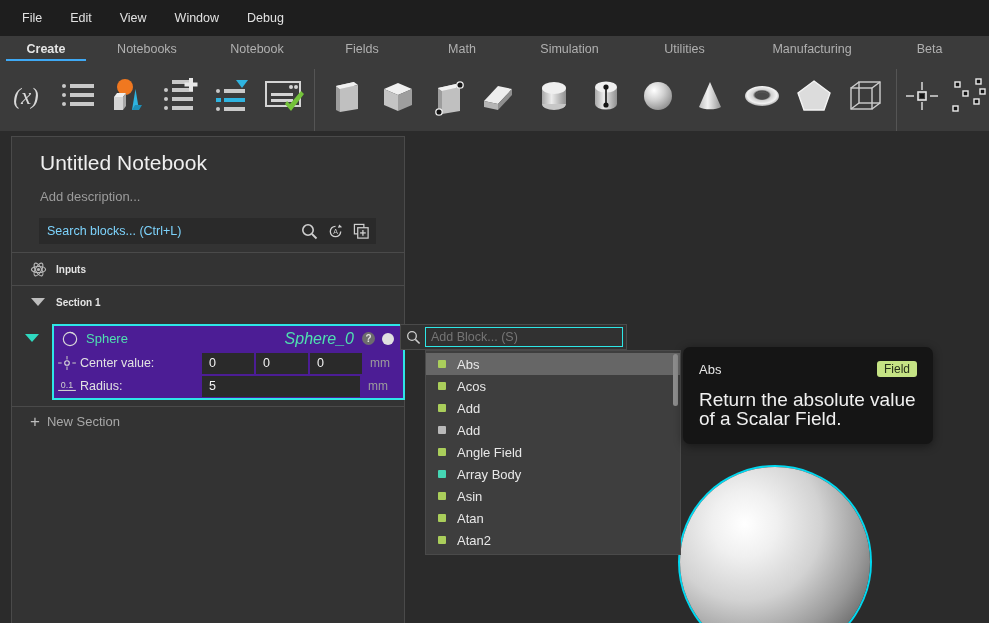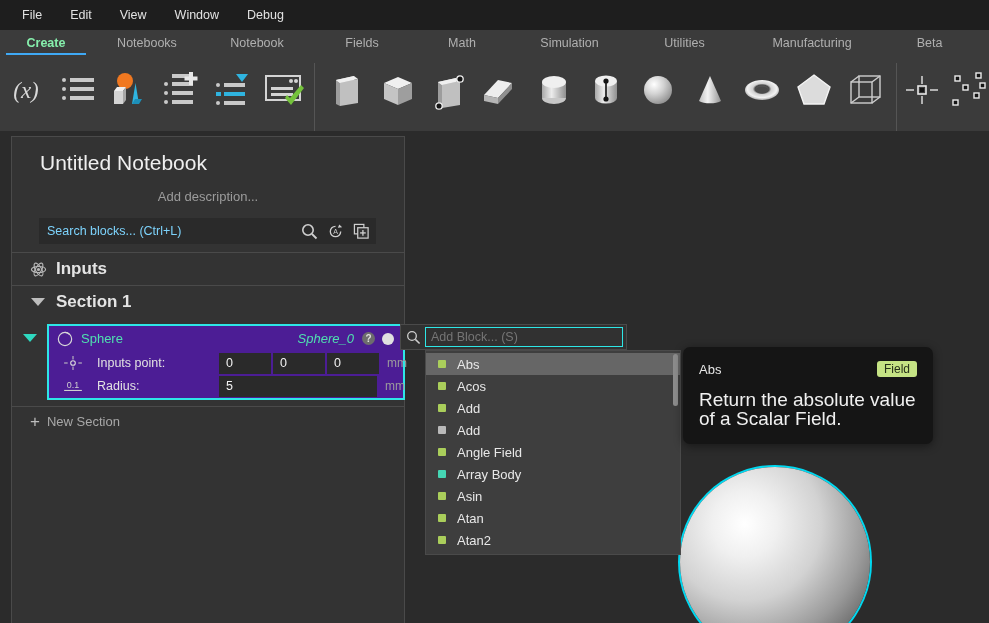--- a/index.html
+++ b/index.html
@@ -12,21 +12,21 @@
     height: 623px;
     overflow: hidden;
     font-family: "Liberation Sans", sans-serif;
     color: #d8d8d8;
     position: relative;
     -webkit-font-smoothing: antialiased;
   }
 
   
   .menubar {
-    height: 30px;
+    height: 36px;
     background: #1e1e1e;
     display: flex;
     align-items: center;
     padding-left: 8px;
     box-sizing: border-box;
   }
   .menubar .mi {
     font-size: 12.5px;
     color: #e2e2e2;
     padding: 0 14px;
@@ -45,21 +45,21 @@
   .ribbon-tabs .rt {
     flex: 0 0 auto;
     font-size: 12.5px;
     color: #b0b0b0;
     display: flex;
     align-items: center;
     justify-content: center;
     position: relative;
     cursor: default;
   }
-  .ribbon-tabs .rt.active { color: #86efac; font-weight: bold; }
+  .ribbon-tabs .rt.active { color: #e5e5e5; font-weight: bold; }
   .ribbon-tabs .rt.active::after {
     content: "";
     position: absolute;
     left: 6px; right: 6px; bottom: 0;
     height: 2px;
     background: #3fa9f5;
   }
 
   
   .ribbon {
@@ -146,21 +146,20 @@
   .nb-header { padding: 14px 28px 8px 28px; }
   .nb-title {
     font-size: 21px;
     color: #efefef;
     margin-bottom: 14px;
   }
   .nb-desc {
     font-size: 13px;
     color: #9c9c9c;
     margin-bottom: 14px;
-    text-align: center;
   }
   .nb-search {
     display: flex;
     align-items: center;
     height: 26px;
     background: #2a2a2a;
     padding: 0 2px 0 8px;
     margin-left: -1px;
   }
   .nb-search .ph {
@@ -174,21 +173,21 @@
     display: flex;
     align-items: center;
     justify-content: center;
   }
   .nb-row {
     display: flex;
     align-items: center;
     height: 32px;
     border-top: 1px solid #4a4a4a;
     padding-left: 14px;
-    font-size: 17px;
+    font-size: 10px;
     color: #e4e4e4;
     font-weight: bold;
   }
   .nb-row .ricon {
     width: 24px;
     display: flex;
     align-items: center;
     justify-content: center;
     margin-right: 6px;
   }
@@ -225,21 +224,21 @@
     height: 25px;
     padding: 0 6px 0 8px;
   }
   .sb-title .sicn { margin-right: 8px; display:flex; }
   .sb-name {
     font-size: 13px;
     color: #4fe0b0;
     flex: 1;
   }
   .sb-id {
-    font-size: 13px;
+    font-size: 16px;
     color: #4fe0b0;
     font-style: italic;
     margin-right: 8px;
   }
   .sb-help {
     width: 13px; height: 13px;
     border-radius: 50%;
     background: #6d6d6d;
     color: #e0e0e0;
     font-size: 10px;
@@ -254,21 +253,21 @@
     background: #e0e0e0;
     margin-right: 3px;
   }
   .param-row {
     display: flex;
     align-items: center;
     height: 22px;
     margin: 1px 0;
   }
   .param-icon {
-    width: 48px;
+    width: 26px;
     display: flex;
     justify-content: center;
     align-items: center;
   }
   .param-label {
     font-size: 12.5px;
     color: #e2e2e2;
     width: 145px;
   }
   .fld {
@@ -281,21 +280,21 @@
     padding-left: 7px;
     margin-right: 2px;
     box-sizing: border-box;
   }
   .fld.w52 { width: 52px; }
   .fld.wide { width: 158px; }
   .unit {
     font-size: 12px;
     color: #9c9c9c;
     margin-left: 6px;
-    width: 16px;
+    width: 28px;
   }
   .newsec {
     display: flex;
     align-items: center;
     height: 28px;
     border-top: 1px solid #4a4a4a;
     padding-left: 18px;
     font-size: 13px;
     color: #a8a8a8;
   }
@@ -755,21 +754,21 @@
           <svg width="20" height="16" viewBox="0 0 22 18">
             <g stroke="#c4c4c4" stroke-width="1.2">
               <line x1="11" y1="1" x2="11" y2="5"></line>
                 <line x1="11" y1="13" x2="11" y2="17"></line>
               <line x1="1" y1="9" x2="5" y2="9"></line>
                 <line x1="17" y1="9" x2="21" y2="9"></line>
             </g>
             <circle cx="11" cy="9" r="2.6" fill="none" stroke="#dcdcdc" stroke-width="1.2"></circle>
           </svg>
         </div>
-        <div class="param-label" style="width:122px">Inputs point:</div>
+        <div class="param-label" style="width:122px">Center value:</div>
         <div class="fld w52">0</div>
         <div class="fld w52">0</div>
         <div class="fld w52">0</div>
         <div class="unit">mm</div>
       </div>
 
       <div class="param-row">
         <div class="param-icon">
           <svg width="22" height="16" viewBox="0 0 24 18">
             <text x="12" y="11" font-family="Liberation Sans, sans-serif" font-size="10" fill="#cfcfcf" text-anchor="middle">0.1</text>

